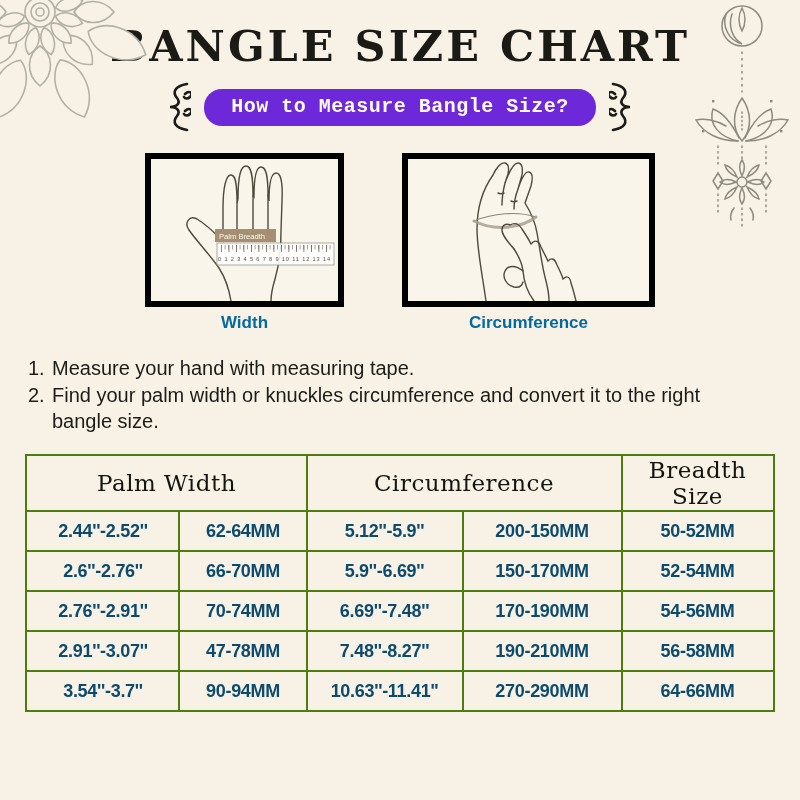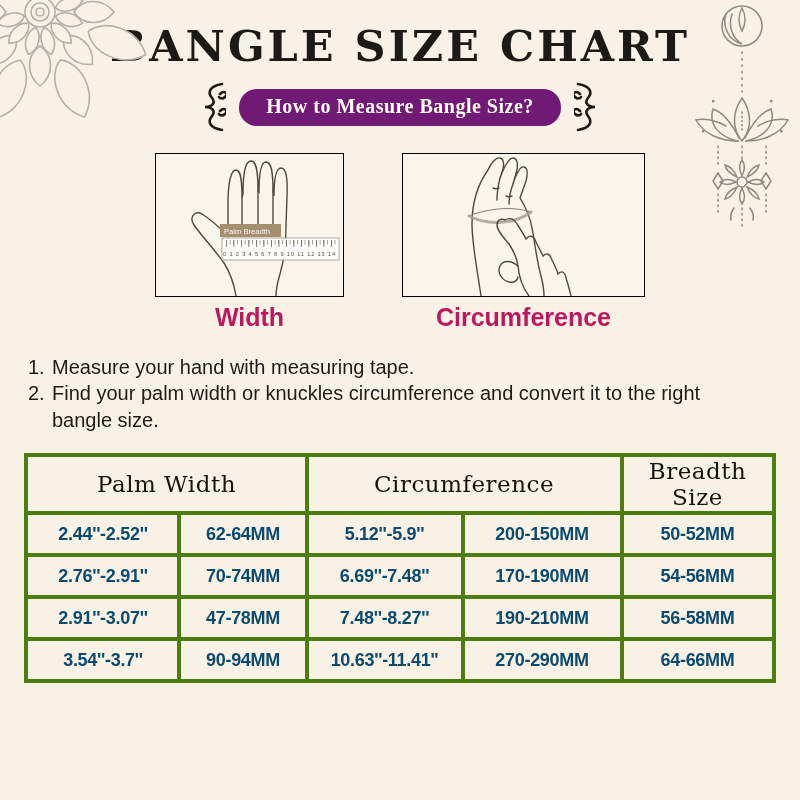--- a/index.html
+++ b/index.html
@@ -14,44 +14,44 @@
   .decor-lotus{position:absolute;top:0;right:2px;pointer-events:none;}
   
   .title{
     margin-top:22px;text-align:center;
     font-family:"DejaVu Serif","Liberation Serif",serif;
     font-weight:bold;font-size:43px;letter-spacing:3px;line-height:1.15;
     color:#1b1a15;
   }
   .badge-row{display:flex;align-items:center;justify-content:center;gap:13px;margin-top:10px;}
   .badge{
-    background:#701a75;color:#fdfaf2;border-radius:18px;
+    background:#6d28d9;color:#fdfaf2;border-radius:18px;
     padding:6px 27px 8px;
-    font-family:Liberation Serif, serif;
+    font-family:Liberation Mono, monospace;
     font-weight:bold;font-size:20px;letter-spacing:0.5px;
   }
   .flourish svg{display:block;}
   
   .figures{display:flex;justify-content:center;gap:58px;margin-top:20px;}
   .figure{display:flex;flex-direction:column;align-items:center;}
-  .figure-box{border:1px solid #000000;background:rgba(255,255,255,0.25);}
+  .figure-box{border:6px solid #000000;background:rgba(255,255,255,0.25);}
   .figure-box svg{display:block;}
-  .caption{margin-top:7px;font-size:25px;font-weight:bold;color:#be185d;line-height:1.1;}
+  .caption{margin-top:7px;font-size:17px;font-weight:bold;color:#0369a1;line-height:1.1;}
   .subcaption{font-size:14px;font-weight:bold;color:#14130f;margin-top:2px;}
   
   .instructions{margin:22px 28px 0;}
   .instr-item{display:flex;font-size:20px;line-height:1.32;color:#1d1c17;}
   .instr-num{width:24px;flex:0 0 auto;}
   .instr-text{flex:1;max-width:706px;}
   
   table.size-table{
     border-collapse:collapse;margin:20px auto 0;width:747px;table-layout:fixed;
   }
   .size-table th,.size-table td{
-    border:4px solid #4d7c0f;text-align:center;vertical-align:middle;
+    border:2px solid #4d7c0f;text-align:center;vertical-align:middle;
   }
   .size-table th{
     height:47px;
     font-family:"DejaVu Serif","Liberation Serif",serif;
     font-weight:normal;font-size:23px;color:#15140f;letter-spacing:0.5px;
   }
   .size-table td{
     height:36px;font-size:18px;font-weight:bold;letter-spacing:-0.3px;color:#0c4a6e;
   }
   .c1{width:153px}.c2{width:127px}.c3{width:156px}.c4{width:159px}.c5{width:152px}
@@ -242,20 +242,27 @@
   </thead>
   <tbody>
       <tr>
         <td>2.44''-2.52''</td>
         <td>62-64MM</td>
         <td>5.12''-5.9''</td>
         <td>200-150MM</td>
         <td>50-52MM</td>
       </tr>
       <tr>
+        <td>2.6''-2.76''</td>
+        <td>66-70MM</td>
+        <td>5.9''-6.69''</td>
+        <td>150-170MM</td>
+        <td>52-54MM</td>
+      </tr>
+      <tr>
         <td>2.76''-2.91''</td>
         <td>70-74MM</td>
         <td>6.69''-7.48''</td>
         <td>170-190MM</td>
         <td>54-56MM</td>
       </tr>
       <tr>
         <td>2.91''-3.07''</td>
         <td>47-78MM</td>
         <td>7.48''-8.27''</td>

